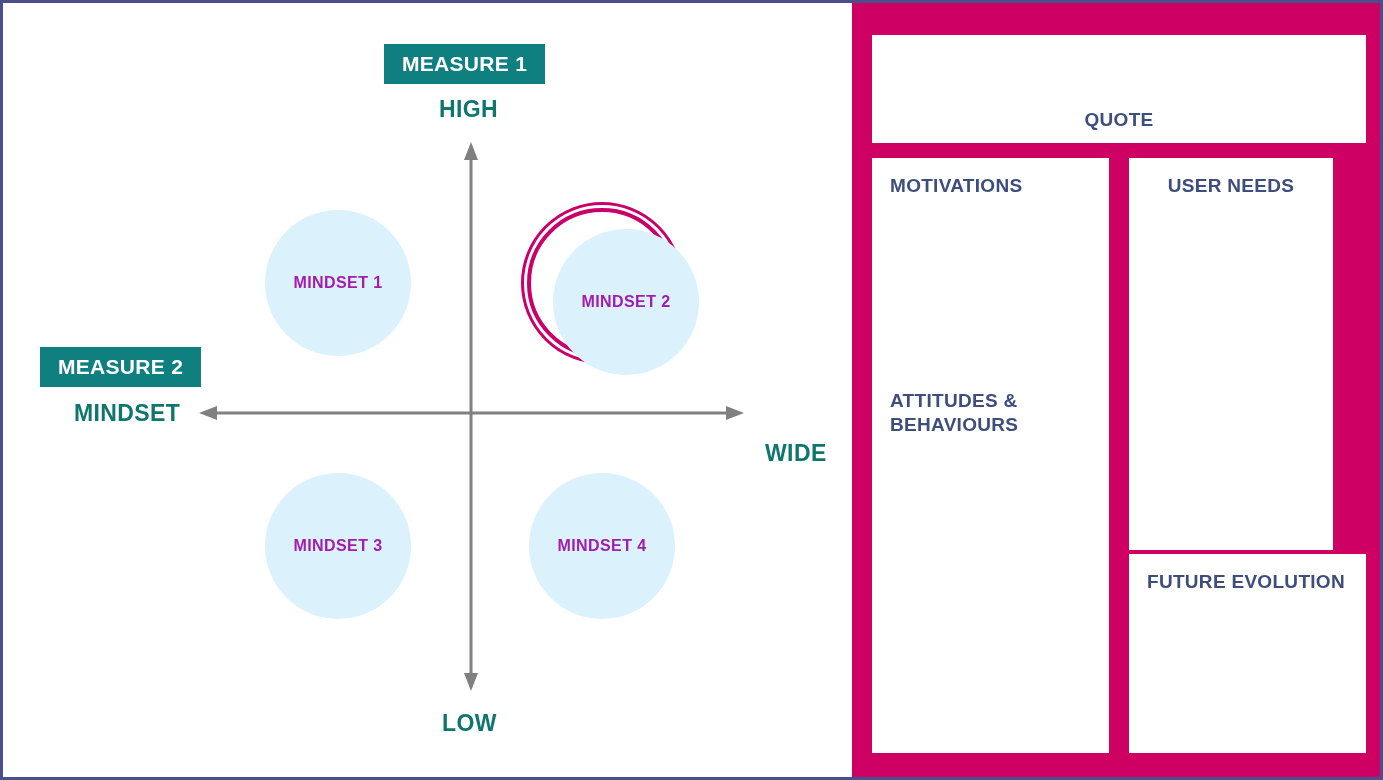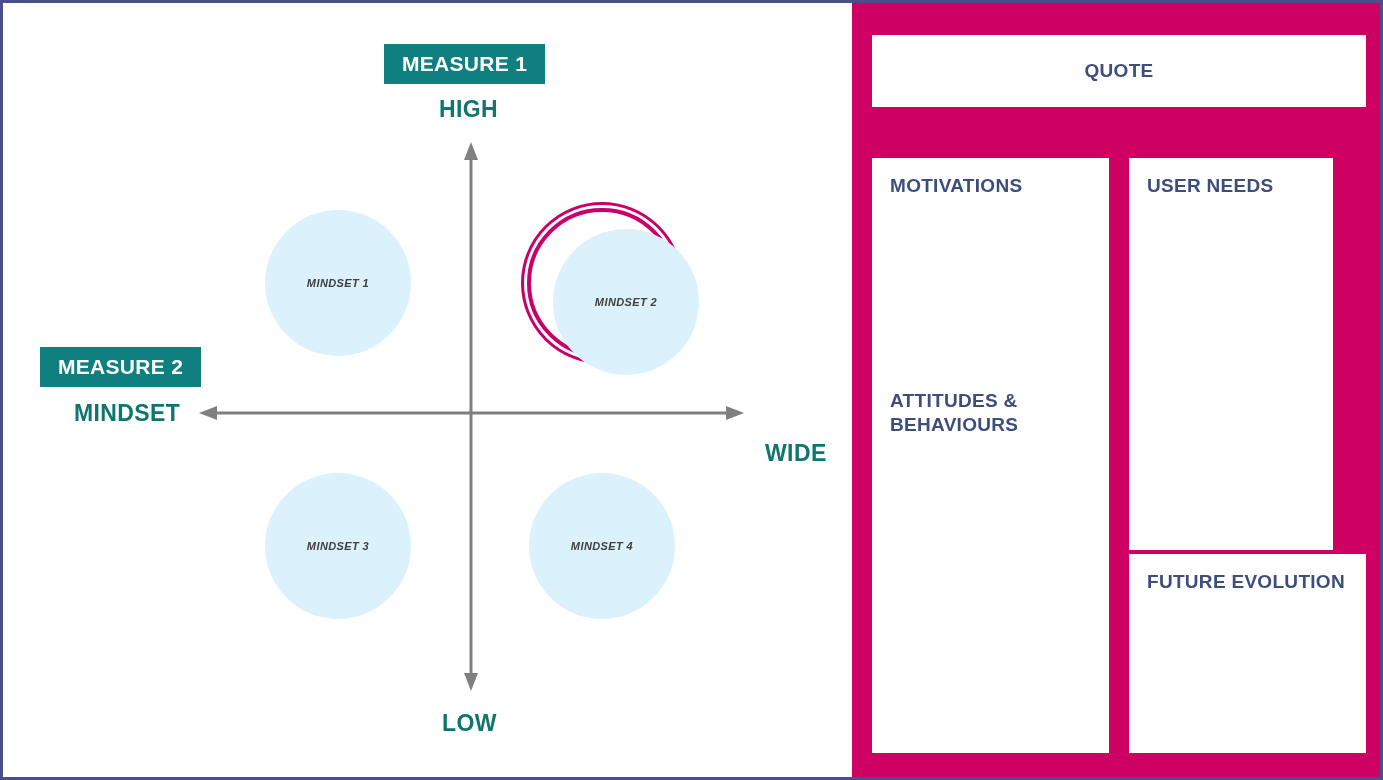--- a/index.html
+++ b/index.html
@@ -73,26 +73,25 @@
     position: absolute;
     width: 146px;
     height: 146px;
     border-radius: 50%;
     background: #dbf1fc;
     display: flex;
     align-items: center;
     justify-content: center;
   }
   .mindset-bubble span {
-    color: #404040;
-    font-weight: bold;
-    font-size: 11px;
+    color: #a21caf;
+    font-weight: bold;
+    font-size: 16px;
     letter-spacing: 0.4px;
     white-space: nowrap;
-    font-style: italic;
   }
   .bubble-1 { left: 262px; top: 207px; }
   .bubble-2 { left: 550px; top: 207px; margin-top: 19px; }
   .bubble-3 { left: 262px; top: 470px; }
   .bubble-4 { left: 526px; top: 470px; }
 
   
   .ring-outer {
     position: absolute;
     left: 518px;
@@ -140,43 +139,44 @@
     line-height: 1.25;
   }
   .card-title.center {
     text-align: center;
   }
 
   .card-quote {
     left: 20px;
     top: 32px;
     width: 494px;
-    height: 72px;
+    height: 108px;
     display: flex;
-    align-items: center;
+    align-items: flex-end;
     justify-content: center;
-    padding: 4px;
+    padding: 11px;
   }
   .card-motivations {
     left: 20px;
     top: 155px;
     width: 237px;
     height: 254px;
   }
   .card-attitudes {
     left: 20px;
     top: 370px;
     width: 237px;
     height: 380px;
   }
   .card-userneeds {
     left: 277px;
     top: 155px;
     width: 204px;
     height: 392px;
+    text-align: center;
   }
   .card-future {
     left: 277px;
     top: 551px;
     width: 237px;
     height: 199px;
   }
 </style>
 </head>
 <body>

